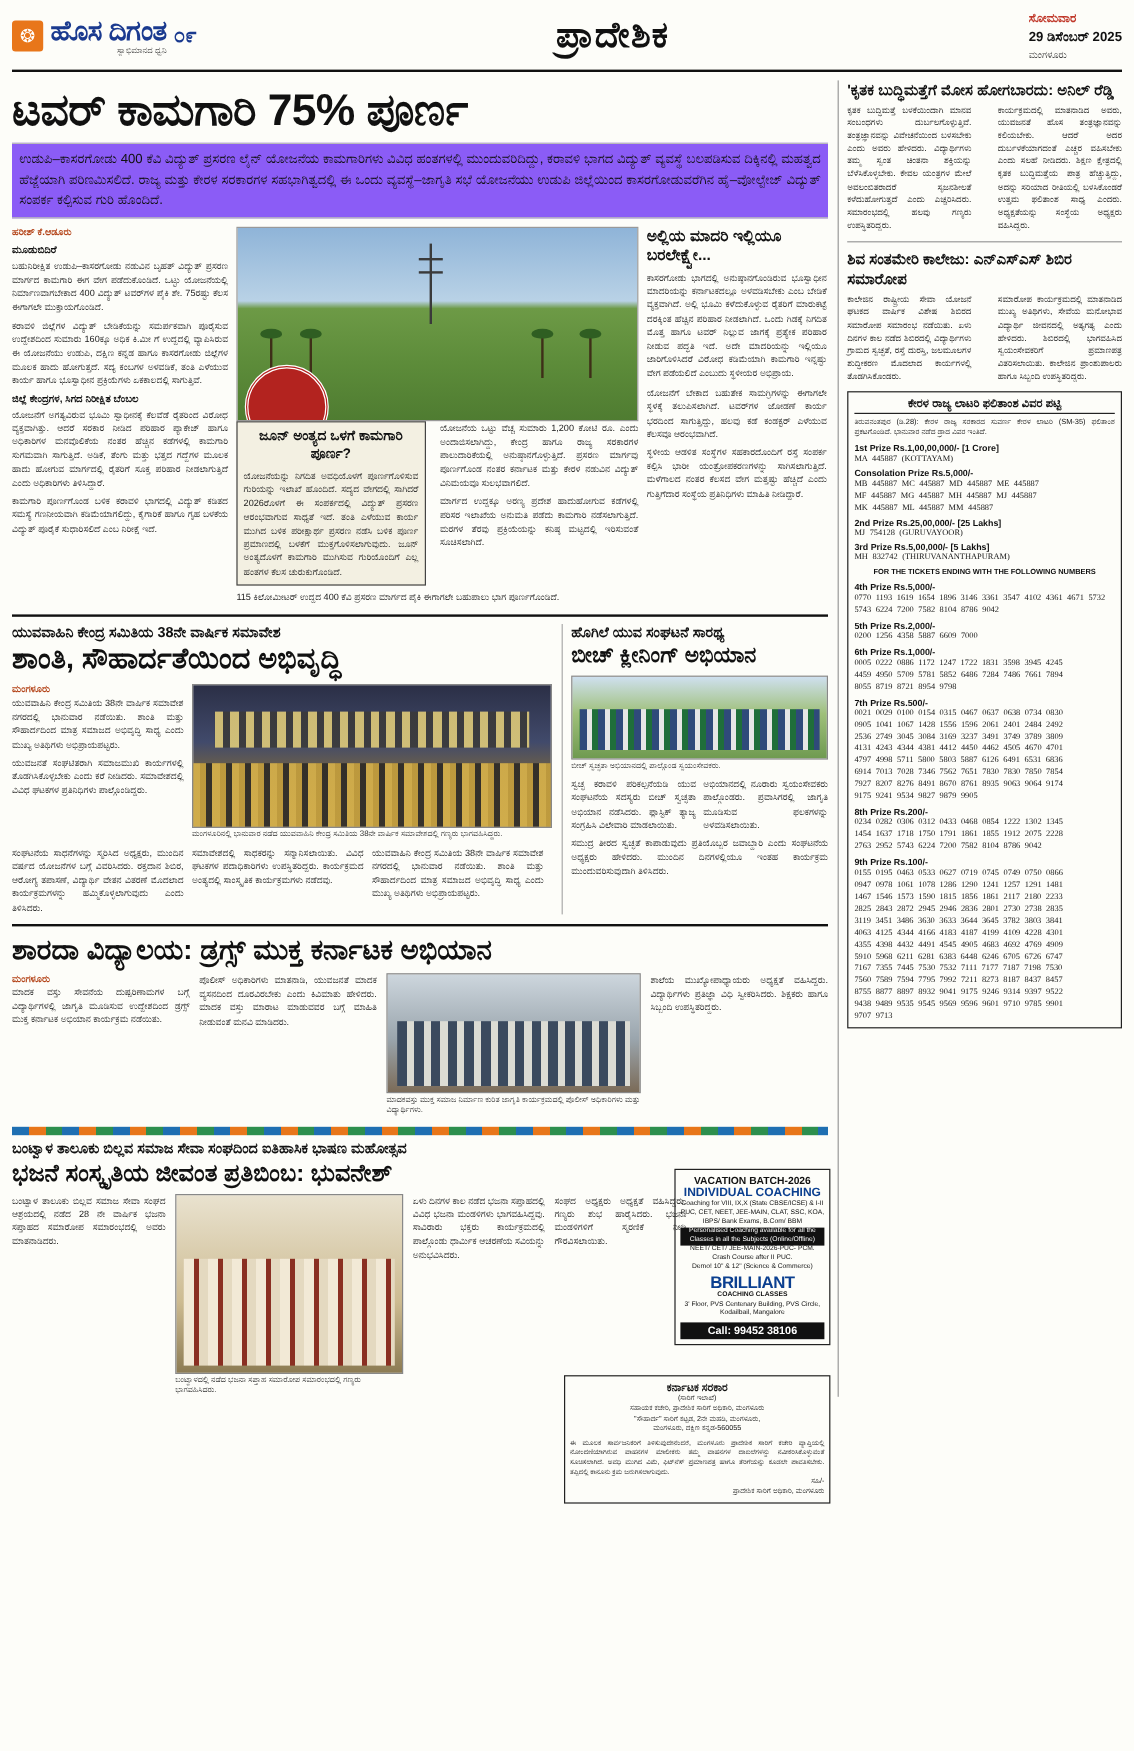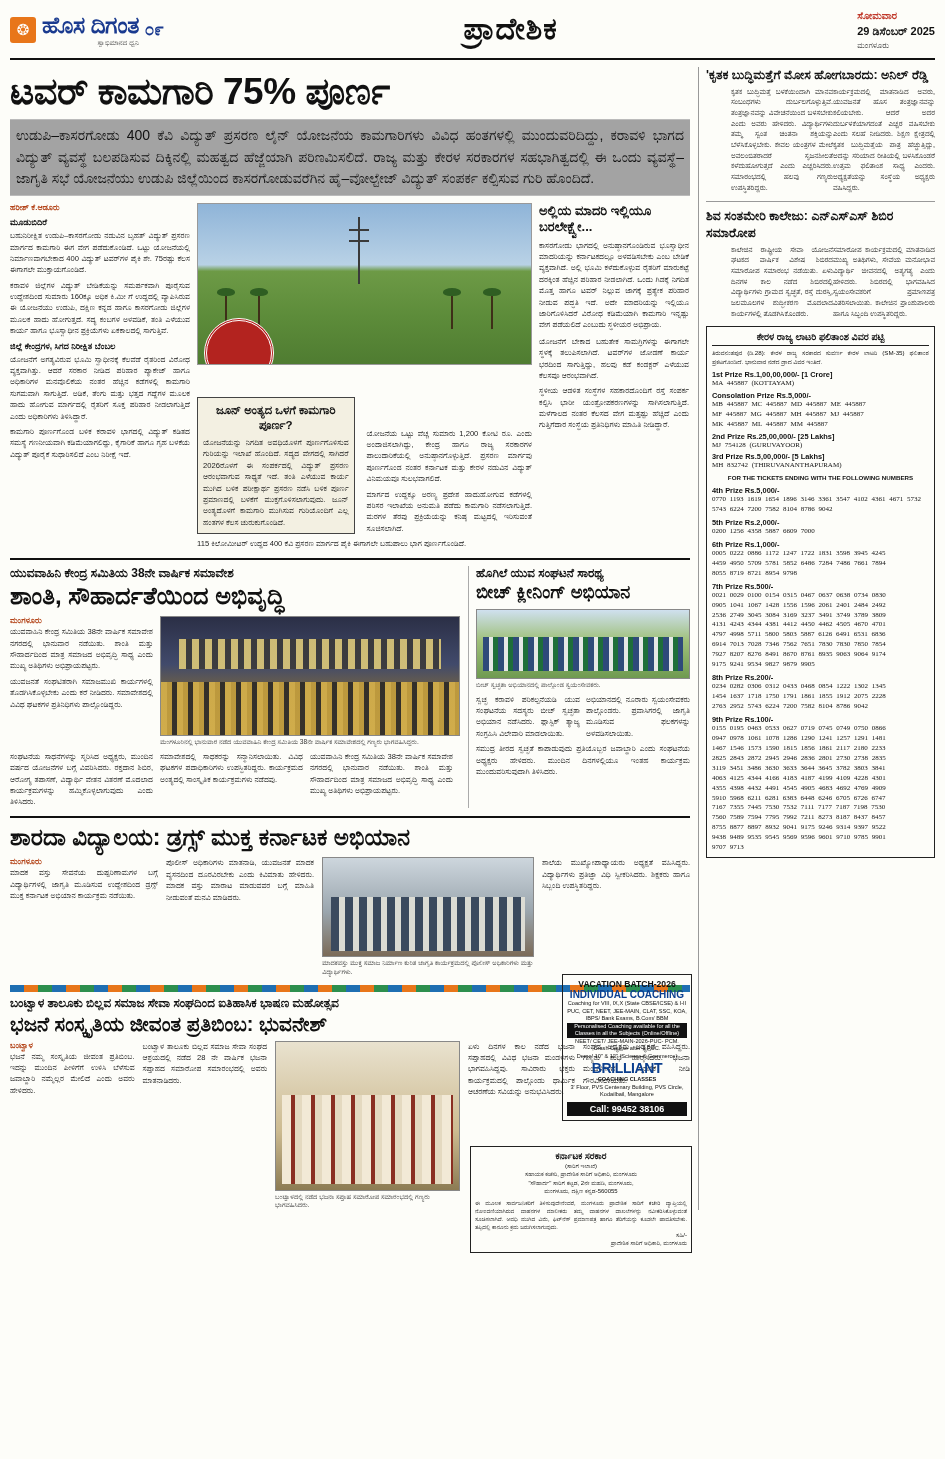--- a/index.html
+++ b/index.html
@@ -30,21 +30,21 @@
   .date-place { font-size:8px; color:#333; }
 
   
   .body-grid { display:flex; gap:8px; margin-top:7px; }
   .col-main { width:680px; }
   .col-right { width:237px; border-left:1px solid #999; padding-left:7px; }
 
   .kicker { font-size:14.5px; font-weight:bold; line-height:1.35; color:#111; }
   .headline { font-size:37px; font-weight:bold; line-height:1.15; margin:4px 0 6px; letter-spacing:-0.5px; }
   .standfirst { border-top:1px solid #bbb; border-bottom:1px solid #bbb;
-    background:#a3a3a3; font-size:14px; line-height:1.55; padding:5px 6px; text-align:justify; }
+    background:#8b5cf6; font-size:11px; line-height:1.55; padding:5px 6px; text-align:justify; }
 
   .three { display:flex; gap:7px; margin-top:7px; }
   .c1 { width:180px; } .c2 { width:335px; } .c3 { width:150px; }
 
   .body-text { font-size:7.6px; line-height:1.5; text-align:justify; color:#1a1a1a; }
   .dateline { font-weight:bold; font-size:8px; color:#b4451a; }
   .bullet-head { font-size:8.4px; font-weight:bold; color:#111; margin:4px 0 2px; }
 
   .photo { width:100%; background:linear-gradient(#8fb4d8 0%, #b9d2e6 38%, #6d9a46 42%, #5d8c3a 70%, #4f7c31 100%);
     position:relative; overflow:hidden; border:1px solid #999; }
@@ -83,21 +83,21 @@
   .photo4 .ppl { position:absolute; bottom:6%; left:4%; right:4%; height:55%;
     background:repeating-linear-gradient(90deg,#3b4a5e 0 8px,#dcdcd4 8px 14px); }
   .photo5 { border:1px solid #888; background:linear-gradient(#e9e2cf,#cdbb91 60%,#8c7b53); position:relative; overflow:hidden;}
   .photo5 .ppl { position:absolute; bottom:4%; left:3%; right:3%; height:60%;
     background:repeating-linear-gradient(90deg,#f2e9d6 0 9px,#8a2f22 9px 13px,#e4d9c0 13px 20px); }
   .cap { font-size:6.6px; color:#333; margin-top:2px; line-height:1.3; }
 
   
   .r-head { font-size:12.5px; font-weight:bold; line-height:1.3; }
   .r-text { font-size:7.2px; line-height:1.48; text-align:justify; }
-  .r-two { display:flex; gap:0;margin-left:25px; }
+  .r-two { display:flex; gap:22px; }
   .r-two > div { flex:1; }
 
   
   .lotto { border:1px solid #222; margin-top:7px; padding:4px 5px; }
   .lotto-title { font-size:9.5px; font-weight:bold; text-align:center; border-bottom:1px solid #222; padding-bottom:2px; }
   .lotto-sub { font-size:6.2px; line-height:1.4; text-align:justify; margin:3px 0; }
   .lotto-line { font-size:7.4px; font-weight:bold; margin-top:2px; }
   .lotto-nums { font-family:"Liberation Serif", serif; font-size:7px; line-height:1.42; word-spacing:2px; }
   .lotto-h { font-size:7.4px; font-weight:bold; margin-top:3px; }
 
@@ -173,21 +173,21 @@
               </div>
             <div class="palm" style="left:88%">
                 <span></span>
               </div>
             <div class="stamp" style="left:6px; bottom:-24px;">
               <span>ದಿಗಂತ</span>
               <span>ವಿಶೇಷ</span>
             </div>
           </div>
 
-          <div style="display:flex; gap:12px; margin-top:32px;align-items:flex-end;">
+          <div style="display:flex; gap:12px; ">
             <div style="width:160px">
               <div class="tint-box" style="margin-top:0">
                 <div class="tint-title">ಜೂನ್ ಅಂತ್ಯದ ಒಳಗೆ ಕಾಮಗಾರಿ ಪೂರ್ಣ?</div>
                 <div class="body-text">ಯೋಜನೆಯನ್ನು ನಿಗದಿತ ಅವಧಿಯೊಳಗೆ ಪೂರ್ಣಗೊಳಿಸುವ ಗುರಿಯನ್ನು ಇಲಾಖೆ ಹೊಂದಿದೆ. ಸದ್ಯದ ವೇಗದಲ್ಲಿ ಸಾಗಿದರೆ 2026ರೊಳಗೆ ಈ ಸಂಪರ್ಕದಲ್ಲಿ ವಿದ್ಯುತ್ ಪ್ರಸರಣ ಆರಂಭವಾಗುವ ಸಾಧ್ಯತೆ ಇದೆ. ತಂತಿ ಎಳೆಯುವ ಕಾರ್ಯ ಮುಗಿದ ಬಳಿಕ ಪರೀಕ್ಷಾರ್ಥ ಪ್ರಸರಣ ನಡೆಸಿ ಬಳಿಕ ಪೂರ್ಣ ಪ್ರಮಾಣದಲ್ಲಿ ಬಳಕೆಗೆ ಮುಕ್ತಗೊಳಿಸಲಾಗುವುದು. ಜೂನ್ ಅಂತ್ಯದೊಳಗೆ ಕಾಮಗಾರಿ ಮುಗಿಸುವ ಗುರಿಯೊಂದಿಗೆ ಎಲ್ಲ ಹಂತಗಳ ಕೆಲಸ ಚುರುಕುಗೊಂಡಿದೆ.</div>
               </div>
             </div>
             <div style="width:168px">
               <div class="body-text">ಯೋಜನೆಯ ಒಟ್ಟು ವೆಚ್ಚ ಸುಮಾರು 1,200 ಕೋಟಿ ರೂ. ಎಂದು ಅಂದಾಜಿಸಲಾಗಿದ್ದು, ಕೇಂದ್ರ ಹಾಗೂ ರಾಜ್ಯ ಸರಕಾರಗಳ ಪಾಲುದಾರಿಕೆಯಲ್ಲಿ ಅನುಷ್ಠಾನಗೊಳ್ಳುತ್ತಿದೆ. ಪ್ರಸರಣ ಮಾರ್ಗವು ಪೂರ್ಣಗೊಂಡ ನಂತರ ಕರ್ನಾಟಕ ಮತ್ತು ಕೇರಳ ನಡುವಿನ ವಿದ್ಯುತ್ ವಿನಿಮಯವೂ ಸುಲಭವಾಗಲಿದೆ.</div>
               <div class="body-text" style="margin-top:4px">ಮಾರ್ಗದ ಉದ್ದಕ್ಕೂ ಅರಣ್ಯ ಪ್ರದೇಶ ಹಾದುಹೋಗುವ ಕಡೆಗಳಲ್ಲಿ ಪರಿಸರ ಇಲಾಖೆಯ ಅನುಮತಿ ಪಡೆದು ಕಾಮಗಾರಿ ನಡೆಸಲಾಗುತ್ತಿದೆ. ಮರಗಳ ತೆರವು ಪ್ರಕ್ರಿಯೆಯನ್ನು ಕನಿಷ್ಠ ಮಟ್ಟದಲ್ಲಿ ಇರಿಸುವಂತೆ ಸೂಚಿಸಲಾಗಿದೆ.</div>
             </div>
@@ -266,24 +266,20 @@
           <div style="width:148px" class="body-text">ಶಾಲೆಯ ಮುಖ್ಯೋಪಾಧ್ಯಾಯರು ಅಧ್ಯಕ್ಷತೆ ವಹಿಸಿದ್ದರು. ವಿದ್ಯಾರ್ಥಿಗಳು ಪ್ರತಿಜ್ಞಾ ವಿಧಿ ಸ್ವೀಕರಿಸಿದರು. ಶಿಕ್ಷಕರು ಹಾಗೂ ಸಿಬ್ಬಂದಿ ಉಪಸ್ಥಿತರಿದ್ದರು.</div>
         </div>
       </div>
 
       <div class="stripe"></div>
 
       <div>
         <div class="footer-head">ಬಂಟ್ವಾಳ ತಾಲೂಕು ಬಿಲ್ಲವ ಸಮಾಜ ಸೇವಾ ಸಂಘದಿಂದ ಐತಿಹಾಸಿಕ ಭಾಷಣ ಮಹೋತ್ಸವ</div>
         <div class="footer-head2">ಭಜನೆ ಸಂಸ್ಕೃತಿಯ ಜೀವಂತ ಪ್ರತಿಬಿಂಬ: ಭುವನೇಶ್</div>
         <div style="display:flex; gap:8px;">
-          <div style="width:128px">
-            <div class="dateline">ಬಂಟ್ವಾಳ</div>
-            <div class="body-text">ಭಜನೆ ನಮ್ಮ ಸಂಸ್ಕೃತಿಯ ಜೀವಂತ ಪ್ರತಿಬಿಂಬ. ಇದನ್ನು ಮುಂದಿನ ಪೀಳಿಗೆಗೆ ಉಳಿಸಿ ಬೆಳೆಸುವ ಜವಾಬ್ದಾರಿ ನಮ್ಮೆಲ್ಲರ ಮೇಲಿದೆ ಎಂದು ಅವರು ಹೇಳಿದರು.</div>
-          </div>
           <div style="width:128px" class="body-text">ಬಂಟ್ವಾಳ ತಾಲೂಕು ಬಿಲ್ಲವ ಸಮಾಜ ಸೇವಾ ಸಂಘದ ಆಶ್ರಯದಲ್ಲಿ ನಡೆದ 28 ನೇ ವಾರ್ಷಿಕ ಭಜನಾ ಸಪ್ತಾಹದ ಸಮಾರೋಪ ಸಮಾರಂಭದಲ್ಲಿ ಅವರು ಮಾತನಾಡಿದರು.</div>
           <div style="width:190px">
             <div class="photo5" style="height:150px">
                 <div class="ppl"></div>
               </div>
             <div class="cap">ಬಂಟ್ವಾಳದಲ್ಲಿ ನಡೆದ ಭಜನಾ ಸಪ್ತಾಹ ಸಮಾರೋಪ ಸಮಾರಂಭದಲ್ಲಿ ಗಣ್ಯರು ಭಾಗವಹಿಸಿದರು.</div>
           </div>
           <div style="width:110px" class="body-text">ಏಳು ದಿನಗಳ ಕಾಲ ನಡೆದ ಭಜನಾ ಸಪ್ತಾಹದಲ್ಲಿ ವಿವಿಧ ಭಜನಾ ಮಂಡಳಿಗಳು ಭಾಗವಹಿಸಿದ್ದವು. ಸಾವಿರಾರು ಭಕ್ತರು ಕಾರ್ಯಕ್ರಮದಲ್ಲಿ ಪಾಲ್ಗೊಂಡು ಧಾರ್ಮಿಕ ಆಚರಣೆಯ ಸವಿಯನ್ನು ಅನುಭವಿಸಿದರು.</div>
           <div style="width:110px" class="body-text">ಸಂಘದ ಅಧ್ಯಕ್ಷರು ಅಧ್ಯಕ್ಷತೆ ವಹಿಸಿದ್ದರು. ಗಣ್ಯರು ಶುಭ ಹಾರೈಸಿದರು. ಭಜನಾ ಮಂಡಳಿಗಳಿಗೆ ಸ್ಮರಣಿಕೆ ನೀಡಿ ಗೌರವಿಸಲಾಯಿತು.</div>
         </div>

